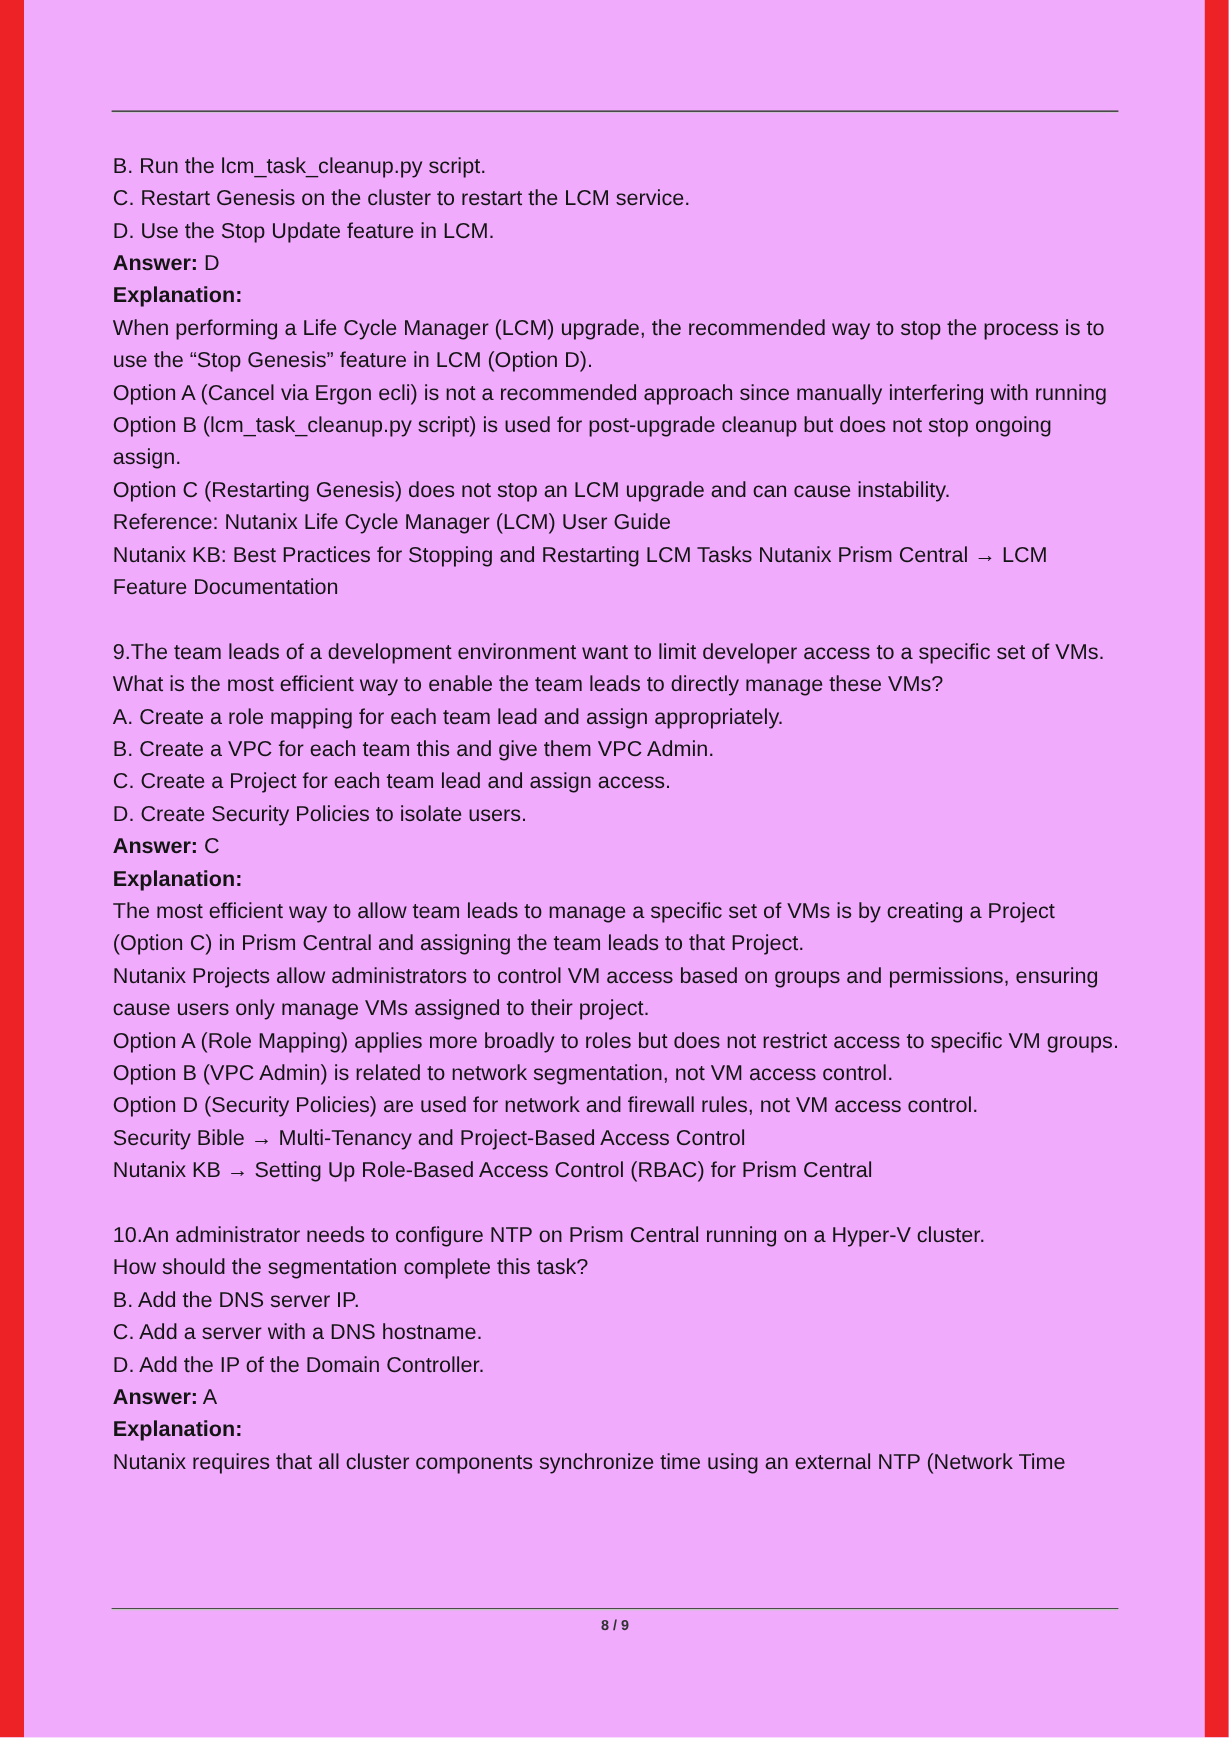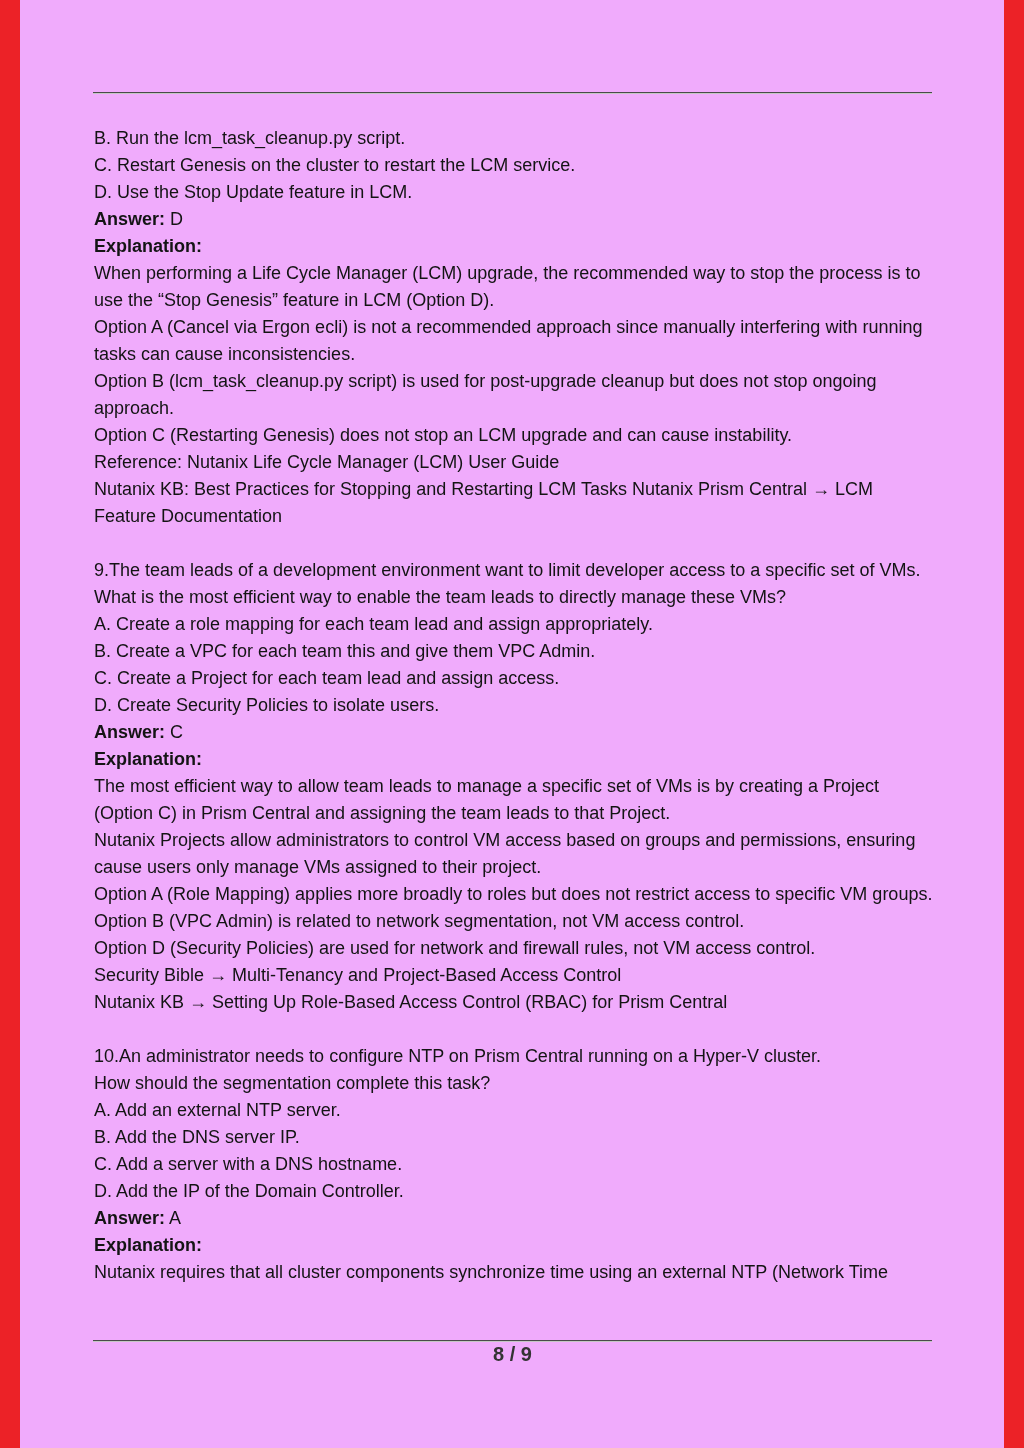--- a/index.html
+++ b/index.html
@@ -46,21 +46,21 @@
   }
   .line .b {
     font-weight: bold;
   }
   .footer {
     position: absolute;
     left: 93px;
     top: 1345px;
     width: 839px;
     text-align: center;
-    font-size: 20px;
+    font-size: 12px;
     font-weight: bold;
     line-height: 18px;
   }
 </style>
 </head>
 <body>
 
 <div class="page">
   <div class="edge left" style="background: rgb(236, 34, 39);"></div>
   <div class="edge right" style="background: rgb(236, 34, 39);"></div>
@@ -69,23 +69,22 @@
 
   <div class="content" style="color: rgb(20, 20, 20);">
       <div class="line">B. Run the lcm_task_cleanup.py script.</div>
       <div class="line">C. Restart Genesis on the cluster to restart the LCM service.</div>
       <div class="line">D. Use the Stop Update feature in LCM.</div>
       <div class="line"><span class="b">Answer:</span> D</div>
       <div class="line"><span class="b">Explanation:</span></div>
       <div class="line">When performing a Life Cycle Manager (LCM) upgrade, the recommended way to stop the process is to</div>
       <div class="line">use the “Stop Genesis” feature in LCM (Option D).</div>
       <div class="line">Option A (Cancel via Ergon ecli) is not a recommended approach since manually interfering with running</div>
-      <div class="line">tasks can cause inconsistencies.</div>
       <div class="line">Option B (lcm_task_cleanup.py script) is used for post-upgrade cleanup but does not stop ongoing</div>
-      <div class="line">approach.</div>
+      <div class="line">assign.</div>
       <div class="line">Option C (Restarting Genesis) does not stop an LCM upgrade and can cause instability.</div>
       <div class="line">Reference: Nutanix Life Cycle Manager (LCM) User Guide</div>
       <div class="line">Nutanix KB: Best Practices for Stopping and Restarting LCM Tasks Nutanix Prism Central → LCM</div>
       <div class="line">Feature Documentation</div>
       <div class="line">&nbsp;</div>
       <div class="line">9.The team leads of a development environment want to limit developer access to a specific set of VMs.</div>
       <div class="line">What is the most efficient way to enable the team leads to directly manage these VMs?</div>
       <div class="line">A. Create a role mapping for each team lead and assign appropriately.</div>
       <div class="line">B. Create a VPC for each team this and give them VPC Admin.</div>
       <div class="line">C. Create a Project for each team lead and assign access.</div>
@@ -97,21 +96,20 @@
       <div class="line">Nutanix Projects allow administrators to control VM access based on groups and permissions, ensuring</div>
       <div class="line">cause users only manage VMs assigned to their project.</div>
       <div class="line">Option A (Role Mapping) applies more broadly to roles but does not restrict access to specific VM groups.</div>
       <div class="line">Option B (VPC Admin) is related to network segmentation, not VM access control.</div>
       <div class="line">Option D (Security Policies) are used for network and firewall rules, not VM access control.</div>
       <div class="line">Security Bible → Multi-Tenancy and Project-Based Access Control</div>
       <div class="line">Nutanix KB → Setting Up Role-Based Access Control (RBAC) for Prism Central</div>
       <div class="line">&nbsp;</div>
       <div class="line">10.An administrator needs to configure NTP on Prism Central running on a Hyper-V cluster.</div>
       <div class="line">How should the segmentation complete this task?</div>
-      <div class="line">A. Add an external NTP server.</div>
       <div class="line">B. Add the DNS server IP.</div>
       <div class="line">C. Add a server with a DNS hostname.</div>
       <div class="line">D. Add the IP of the Domain Controller.</div>
       <div class="line"><span class="b">Answer:</span> A</div>
       <div class="line"><span class="b">Explanation:</span></div>
       <div class="line">Nutanix requires that all cluster components synchronize time using an external NTP (Network Time</div>
     </div>
 
   <div class="rule rule-bottom" style="background: linear-gradient(rgb(74, 74, 74) 0%, rgb(74, 74, 74) 55%, rgb(198, 198, 198) 55%, rgb(198, 198, 198) 100%);"></div>
 

